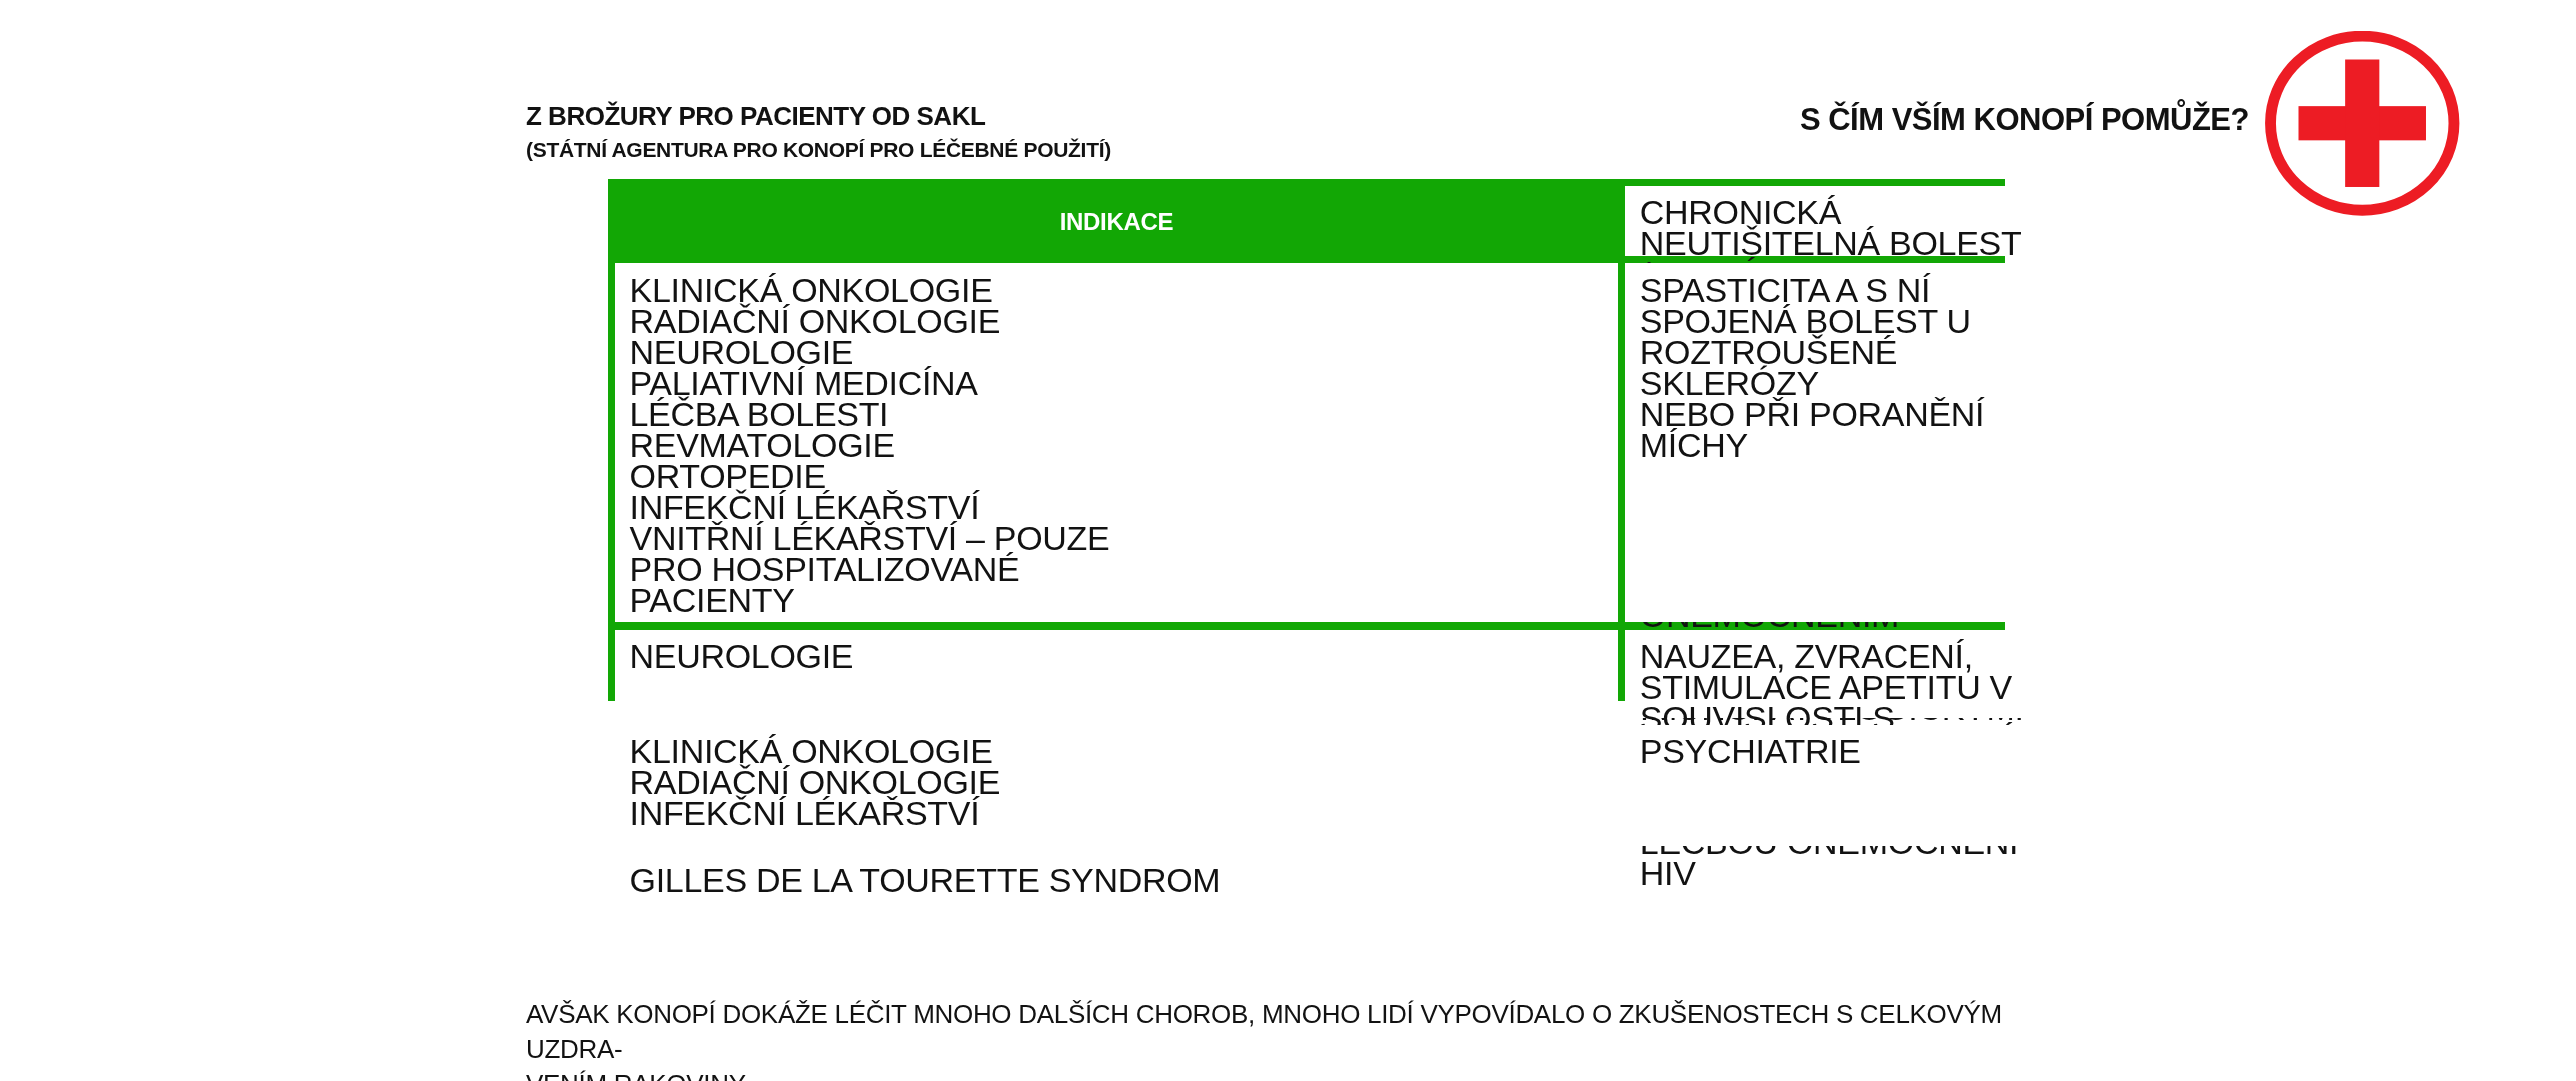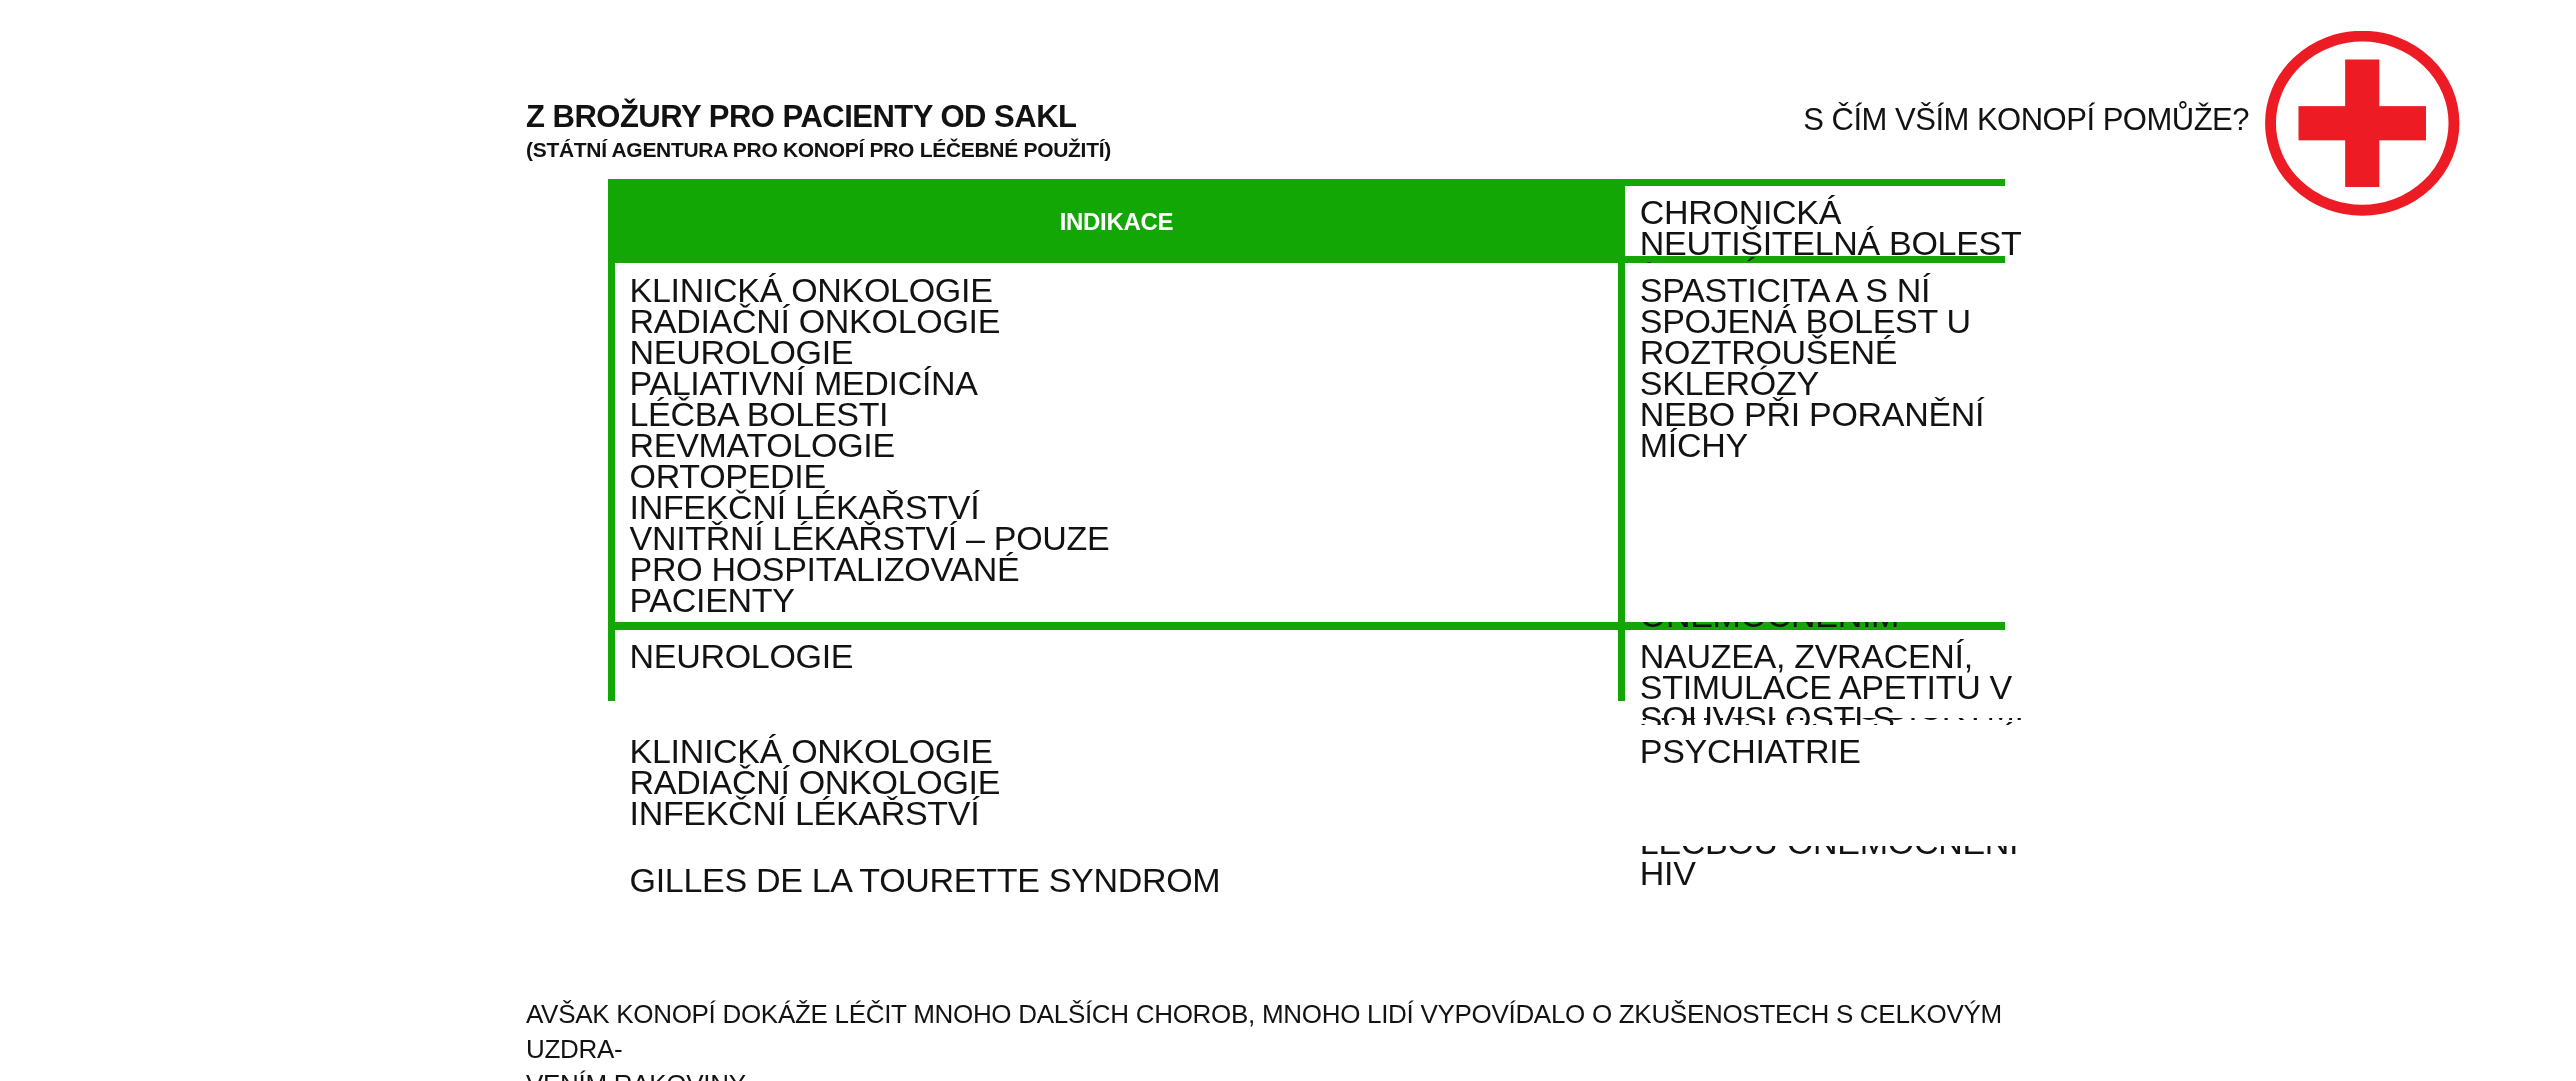--- a/index.html
+++ b/index.html
@@ -22,42 +22,42 @@
     overflow: hidden;
   }
 
   
   .head-left {
     position: absolute;
     left: 526px;
     top: 100px;
   }
   .head-left .title {
-    font-size: 31px;
+    font-size: 26px;
     font-weight: 700;
     letter-spacing: -0.5px;
     line-height: 33px;
     white-space: nowrap;
     color: var(--ink);
   }
   .head-left .subtitle {
     font-size: 21px;
     font-weight: 700;
     letter-spacing: -0.3px;
     line-height: 21px;
     margin-top: 6.2px;
     white-space: nowrap;
     color: var(--ink);
   }
   .head-right {
     position: absolute;
     right: 327px;
     top: 102px;
     font-size: 31px;
-    font-weight: 400;
+    font-weight: 700;
     letter-spacing: -0.5px;
     text-align: right;
     white-space: nowrap;
     color: var(--ink);
   }
   .cross-badge {
     position: absolute;
     left: 2265px;
     top: 31px;
     width: 195px;

